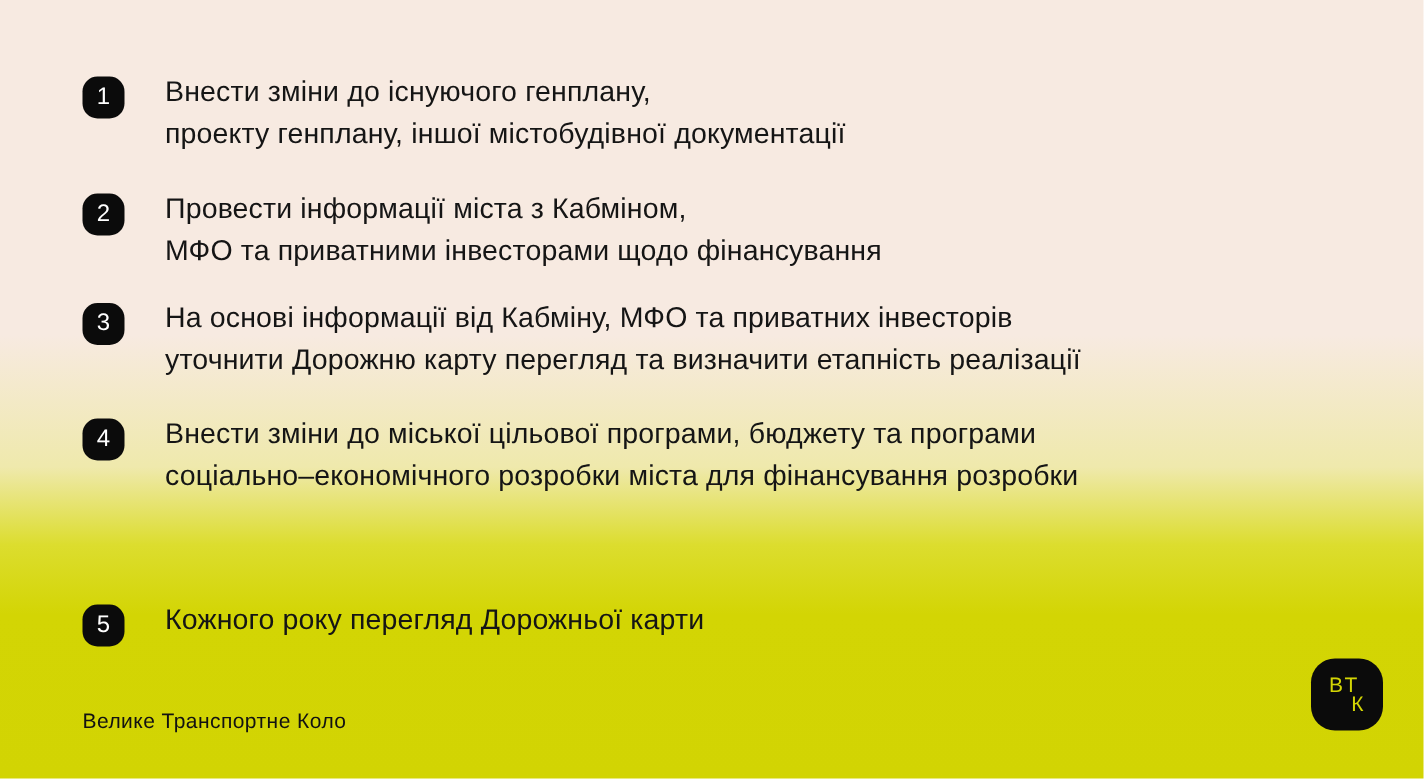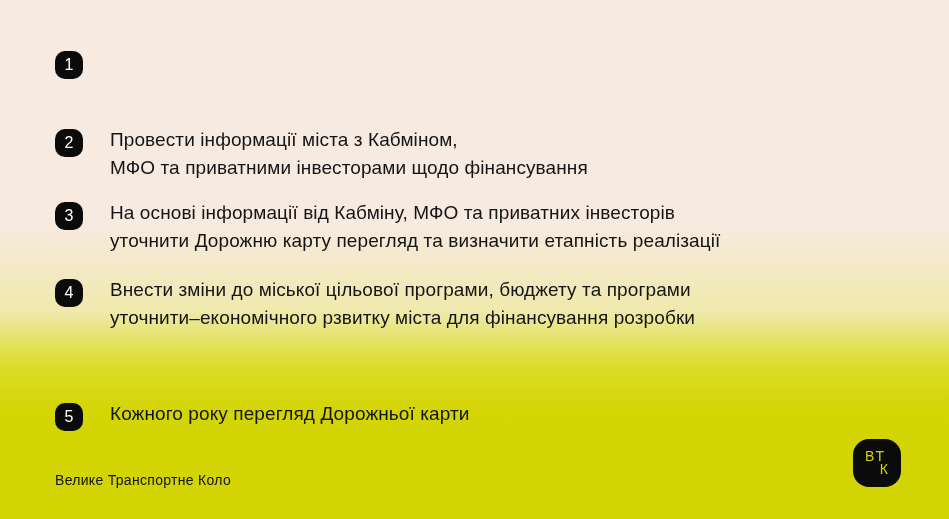--- a/index.html
+++ b/index.html
@@ -62,21 +62,21 @@
     position: absolute;
     left: 55px;
     bottom: 31px;
     font-size: 14px;
     letter-spacing: 0.3px;
     color: #121212;
   }
 
   .logo {
     position: absolute;
-    right: 48px;
+    right: 27px;
     bottom: 32px;
     width: 48px;
     height: 48px;
     border-radius: 16px;
     background: #0B0B0B;
     color: #D3D504;
     display: flex;
     flex-direction: column;
     align-items: center;
     justify-content: center;
@@ -88,20 +88,24 @@
   .logo-line1 { letter-spacing: 2px; text-align: left; }
   .logo-line2 { text-align: right; padding-right: 1px; }
 </style>
 </head>
 <body>
 
 <div class="slide">
 
   <div class="row row-1">
     <div class="badge">1</div>
+    <div class="item-text">
+      <div>Внести зміни до існуючого генплану,</div>
+      <div>проекту генплану, іншої містобудівної документації</div>
+    </div>
   </div>
 
   <div class="row row-2">
     <div class="badge">2</div>
     <div class="item-text">
       <div>Провести інформації міста з Кабміном,</div>
       <div>МФО та приватними інвесторами щодо фінансування</div>
     </div>
   </div>
 
@@ -110,21 +114,21 @@
     <div class="item-text">
       <div>На основі інформації від Кабміну, МФО та приватних інвесторів</div>
       <div>уточнити Дорожню карту перегляд та визначити етапність реалізації</div>
     </div>
   </div>
 
   <div class="row row-4">
     <div class="badge">4</div>
     <div class="item-text">
       <div>Внести зміни до міської цільової програми, бюджету та програми</div>
-      <div>уточнити–економічного рзвитку міста для фінансування розробки</div>
+      <div>соціально–економічного розробки міста для фінансування розробки</div>
     </div>
   </div>
 
   <div class="row row-5">
     <div class="badge">5</div>
     <div class="item-text">
       <div>Кожного року перегляд Дорожньої карти</div>
     </div>
   </div>
 

